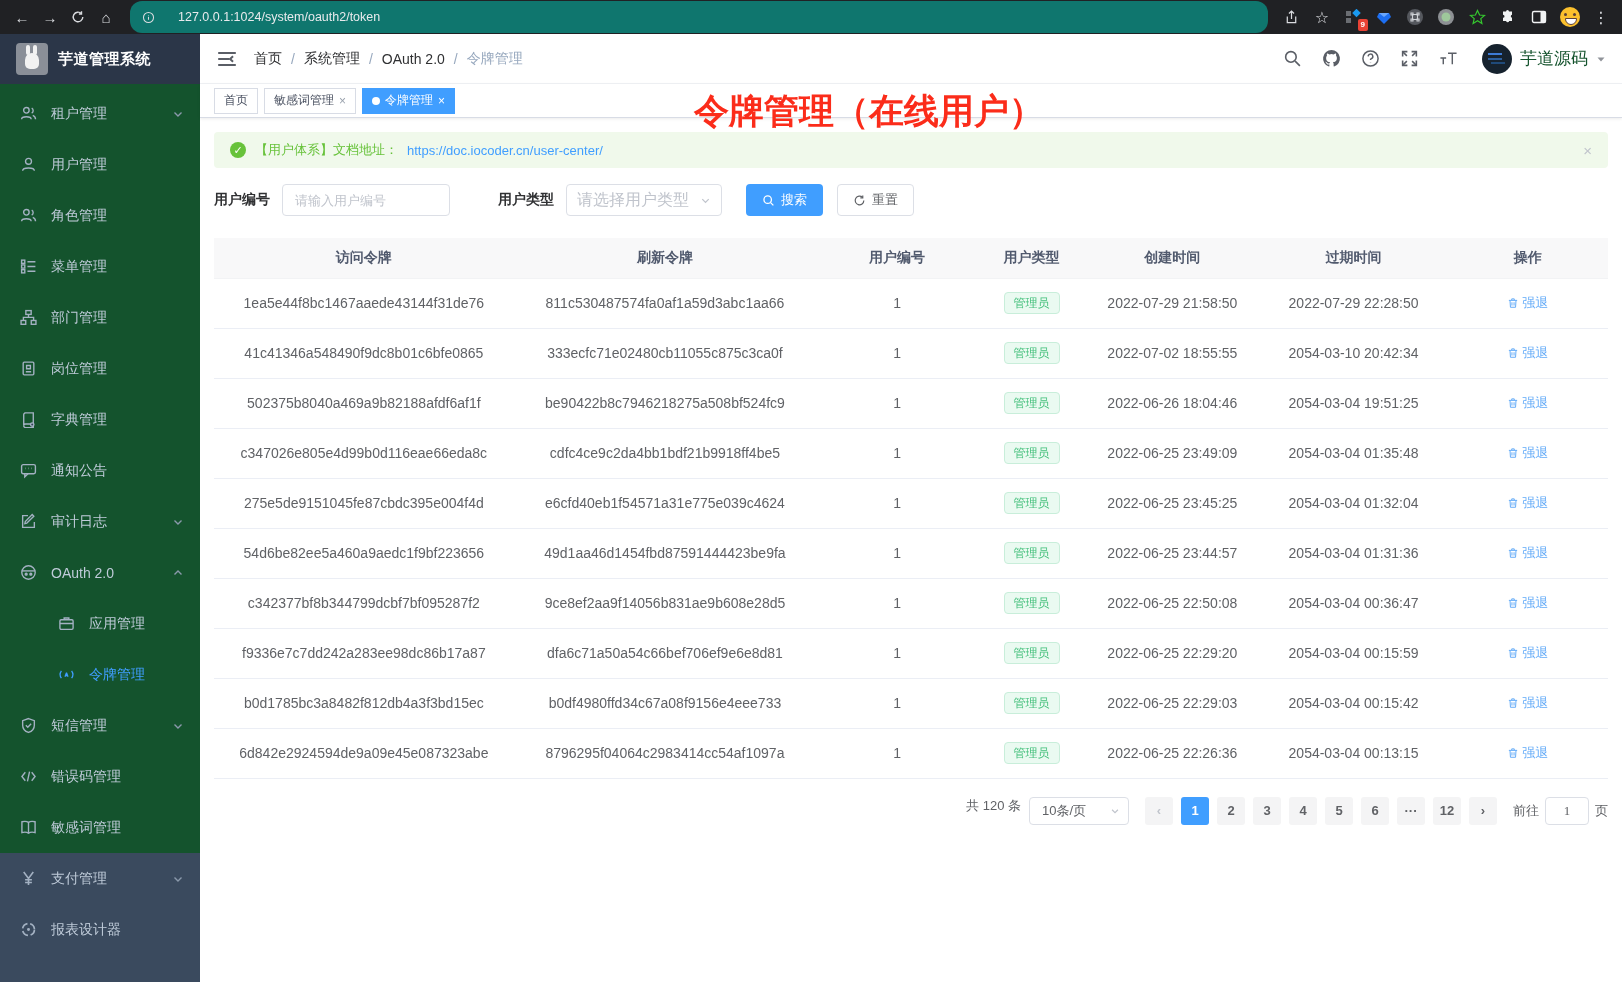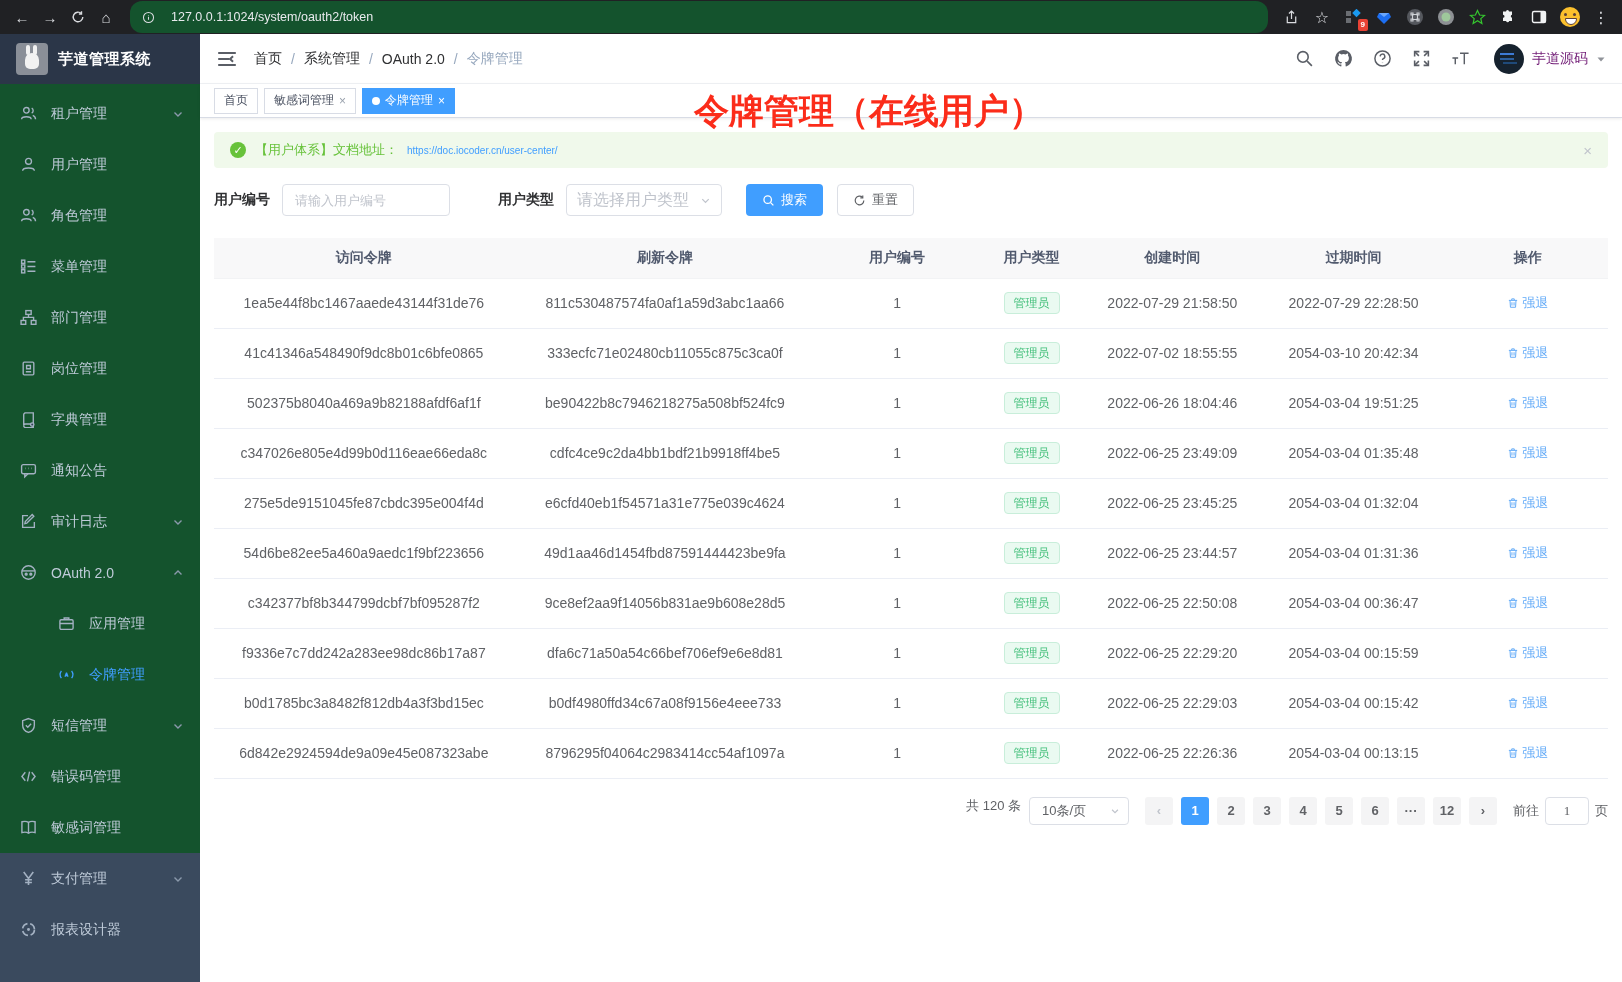--- a/index.html
+++ b/index.html
@@ -3,21 +3,21 @@
 <meta charset="utf-8">
 <style>
   * { margin:0; padding:0; box-sizing:border-box; }
   html,body { width:1622px; height:982px; overflow:hidden; }
   body { font-family:"Liberation Sans","DejaVu Sans",sans-serif; background:#fff; position:relative; }
   svg { display:block; }
 
   
   .chrome { height:34px; background:#202124; display:flex; align-items:center; padding:0 10px; gap:4px; }
   .chrome .navbtn { width:24px; height:24px; display:flex; align-items:center; justify-content:center; color:#dadce0; font-size:15px; border-radius:50%; flex:none; }
-  .omnibox { flex:1; height:24px; margin:0 8px 0 8px; background:#14532d; border-radius:12px; display:flex; align-items:center; padding:16px 12px; gap:16px; min-width:0; }
+  .omnibox { flex:1; height:24px; margin:0 8px 0 8px; background:#0f766e; border-radius:12px; display:flex; align-items:center; padding:16px 12px; gap:23px; min-width:0; }
   .omnibox .url { color:#e8eaed; font-size:12.5px; white-space:nowrap; }
   .chrome-right { display:flex; align-items:center; gap:9px; flex:none; }
   .chrome-right .ci { width:22px; height:22px; display:flex; align-items:center; justify-content:center; color:#dadce0; position:relative; }
   .badge9 { position:absolute; bottom:-3px; right:-4px; background:#e94235; color:#fff; font-size:8px; line-height:1; padding:2px 3px; border-radius:2px; font-weight:700; }
   .emoji-face { width:20px; height:20px; border-radius:50%; background:#fbc02d; position:relative; }
   .emoji-face:before { content:""; position:absolute; left:4px; top:6px; width:3px; height:3px; border-radius:50%; background:#5d4037; box-shadow:9px 0 0 #5d4037; }
   .emoji-face:after { content:""; position:absolute; left:5px; top:11px; width:10px; height:5px; border-radius:0 0 10px 10px; background:#fff; border:1px solid #5d4037; }
 
   
   .app { display:flex; height:948px; }
@@ -44,37 +44,37 @@
   .navbar { height:50px; display:flex; align-items:center; padding:0 16px; border-bottom:1px solid #f0f2f5; flex:none; }
   .hamburger { width:22px; height:22px; color:#5a5e66; margin-right:16px; }
   .crumbs { display:flex; align-items:center; gap:9px; font-size:14px; color:#303133; }
   .crumbs .sep { color:#97a8be; }
   .crumbs .last { color:#97a8be; }
   .nav-right { margin-left:auto; display:flex; align-items:center; gap:20px; }
   .nav-ic { width:19px; height:19px; color:#5a5e66; }
   .user-box { display:flex; align-items:center; gap:8px; margin-left:4px; }
   .avatar { width:30px; height:30px; border-radius:50%; background:#16222e; position:relative; overflow:hidden; }
   .avatar:before { content:""; position:absolute; left:6px; top:9px; width:14px; height:2px; background:#3d7bd6; box-shadow:0 5px 0 #2c5f9e, 3px 9px 0 #1f4a7a; }
-  .user-name { font-size:14px; color:#701a75; }
+  .user-name { font-size:17px; color:#14532d; }
   .caret-down { width:10px; height:10px; color:#909399; }
 
   
   .tags { height:34px; display:flex; align-items:center; gap:6px; padding:0 14px; border-bottom:1px solid #d8dce5; box-shadow:0 1px 3px rgba(0,0,0,.08); flex:none; }
   .tag { height:26px; display:flex; align-items:center; gap:5px; padding:0 9px; border:1px solid #d8dce5; background:#fff; color:#495060; font-size:12px; cursor:pointer; }
   .tag .tclose { color:#9aa2ad; font-size:12px; line-height:1; }
   .tag.active { background:#409eff; border-color:#409eff; color:#fff; }
   .tag.active .dot { width:8px; height:8px; border-radius:50%; background:#fff; }
   .tag.active .tclose { color:#fff; }
 
   
   .content { flex:1; padding:14px; overflow:hidden; }
   .alert { height:36px; background:#f0f9eb; border-radius:4px; display:flex; align-items:center; padding:0 16px; gap:9px; }
   .alert .chk { width:16px; height:16px; border-radius:50%; background:#67c23a; color:#fff; display:flex; align-items:center; justify-content:center; font-size:11px; flex:none; }
   .alert .atext { color:#67c23a; font-size:13px; }
-  .alert .alink { color:#409eff; font-size:10px; text-decoration:none; }
+  .alert .alink { color:#409eff; font-size:13px; text-decoration:none; }
   .alert .aclose { margin-left:auto; color:#c0c4cc; font-size:15px; cursor:pointer; }
 
   .filters { display:flex; align-items:center; margin-top:16px; gap:10px; }
   .flabel { font-size:14px; font-weight:700; color:#303133; margin-right:2px; }
   .finput { width:168px; height:32px; border:1px solid #dcdfe6; border-radius:4px; padding:0 12px; font-size:13px; color:#606266; font-family:inherit; }
   .finput::placeholder { color:#c0c4cc; }
   .fselect { width:156px; height:32px; border:1px solid #dcdfe6; border-radius:4px; padding:0 10px; font-size:16px; color:#c0c4cc; display:flex; align-items:center; justify-content:space-between; cursor:pointer; }
   .fselect .caret { width:11px; height:11px; color:#c0c4cc; }
   .gap28 { width:28px; }
   .btn { height:32px; border-radius:4px; display:flex; align-items:center; gap:6px; padding:0 15px; font-size:13px; cursor:pointer; border:1px solid transparent; }

